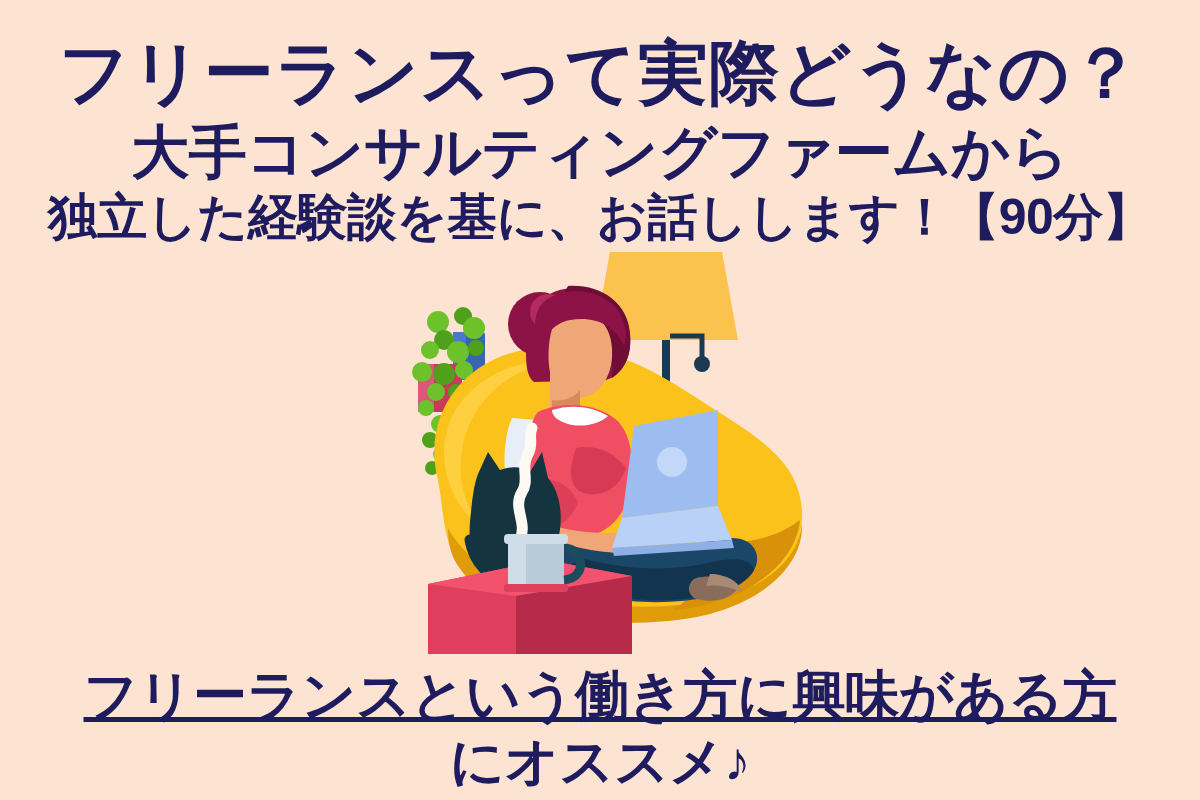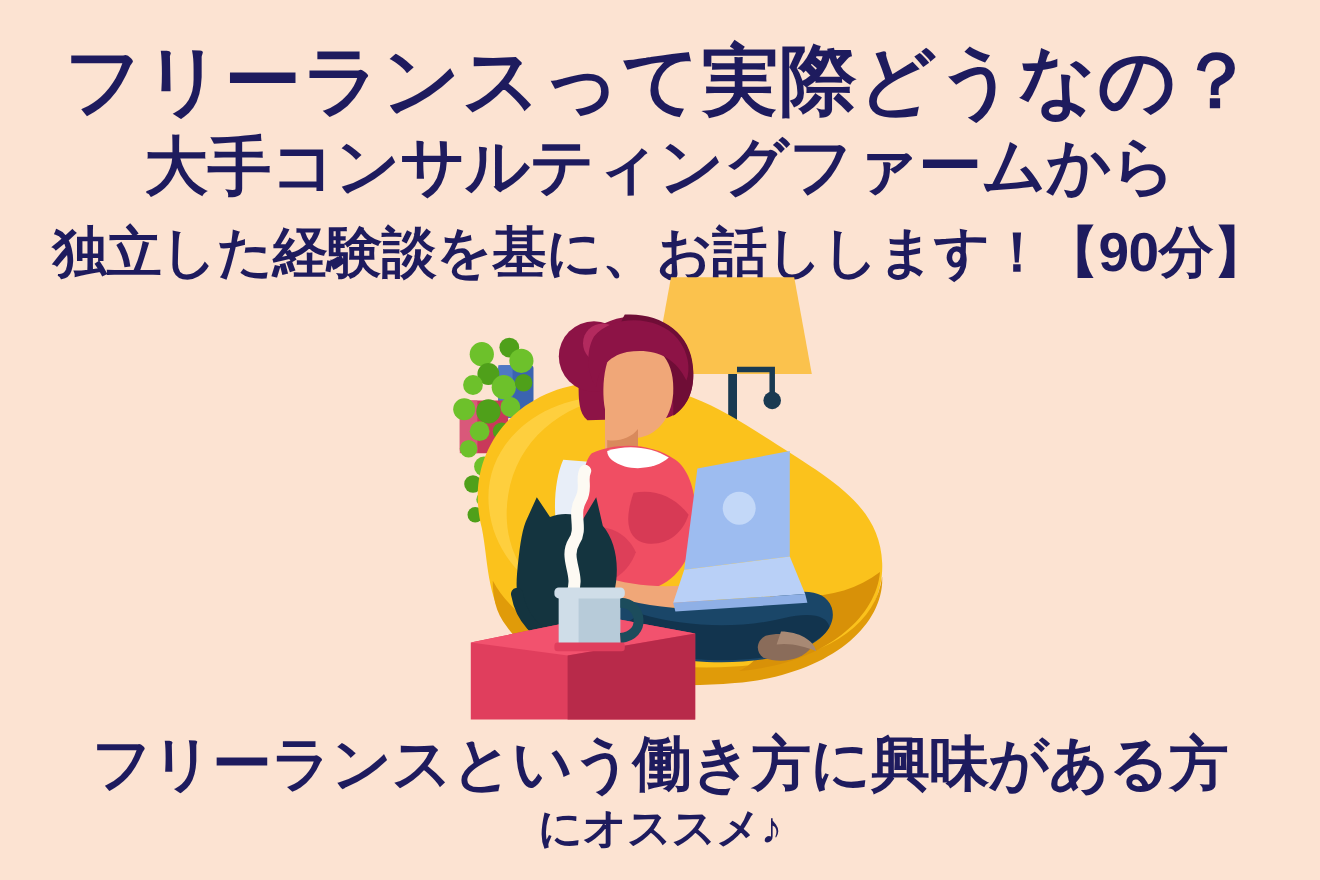--- a/index.html
+++ b/index.html
@@ -45,34 +45,35 @@
   }
   #headline-sub1 {
     font-size: 58px;
     line-height: 1.18;
     margin-top: 8px;
     white-space: nowrap;
   }
   #headline-sub2 {
     font-size: 50px;
     line-height: 1.14;
-    margin-top: 14px;
+    margin-top: 2px;
     white-space: nowrap;
   }
 
   #footer-block {
     top: 665px;
   }
   #footer-line1 {
     font-size: 54px;
     line-height: 1.14;
     white-space: nowrap;
+    text-decoration: underline;
   }
   #footer-line2 {
-    font-size: 40px;
+    font-size: 54px;
     line-height: 1.14;
     margin-top: 4px;
     white-space: nowrap;
   }
 
   
   #illustration {
     position: absolute;
     left: 400px;
     top: 240px;

